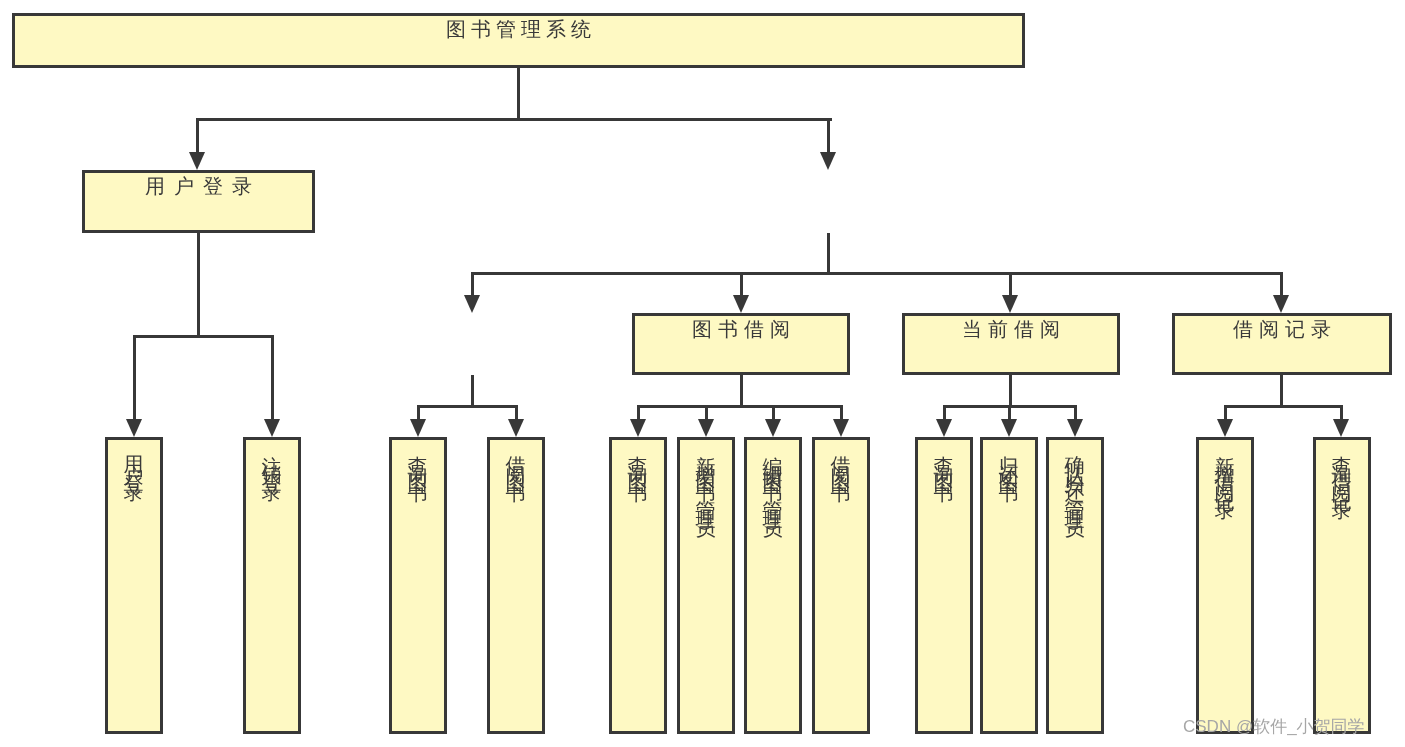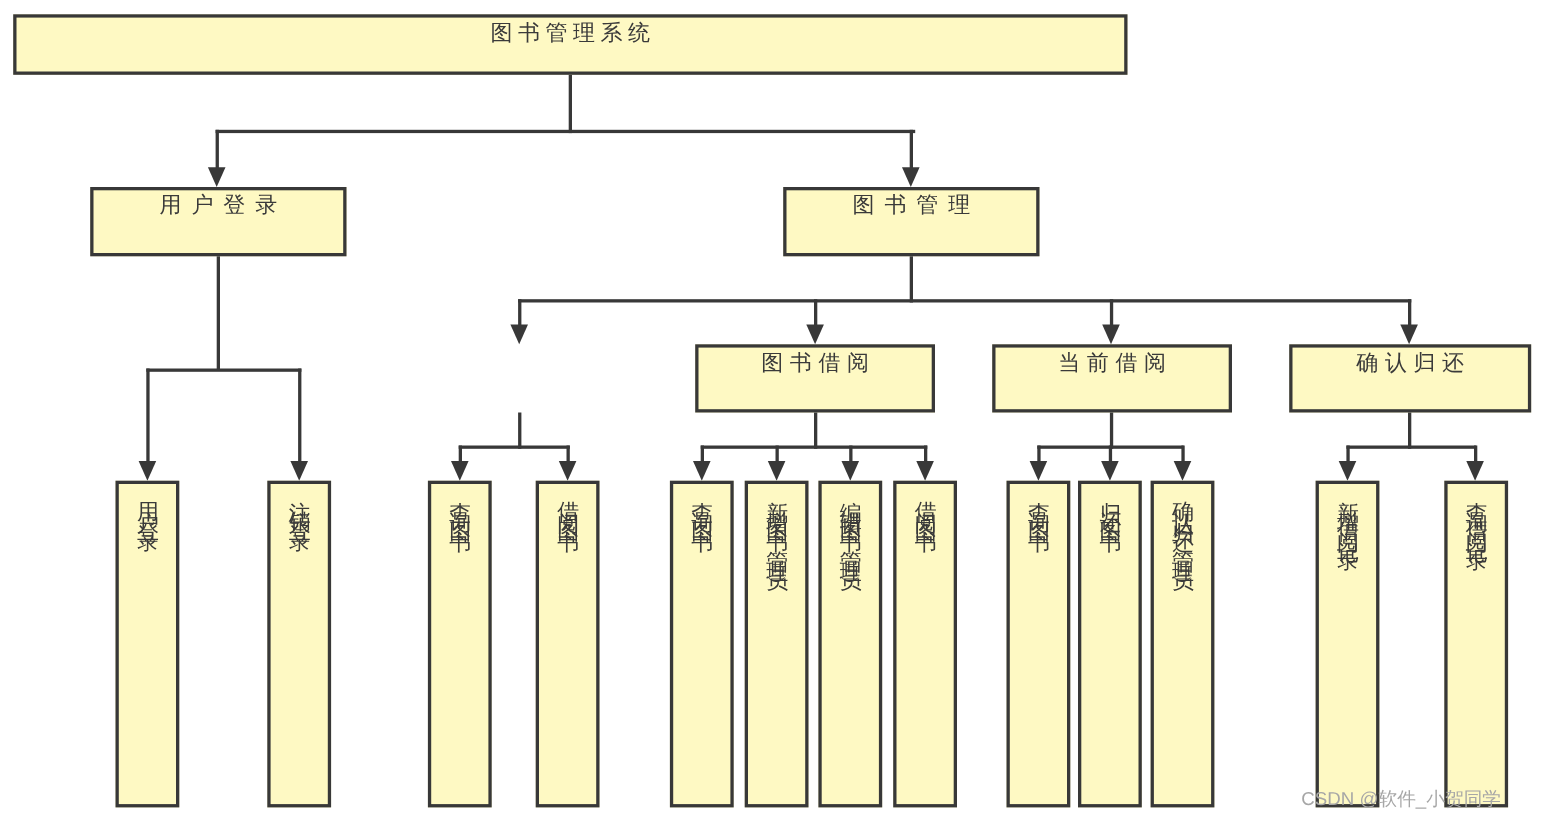--- a/index.html
+++ b/index.html
@@ -77,23 +77,20 @@
   <div class="vl" style="left:517px;top:68px;height:53px;"></div>
   <div class="hl" style="left:196px;top:118px;width:636px;"></div>
   <div class="vl" style="left:196px;top:118px;height:36px;"></div>
   <div class="ah" style="left:189px;top:152px;"></div>
   <div class="vl" style="left:827px;top:118px;height:36px;"></div>
   <div class="ah" style="left:820px;top:152px;"></div>
 
   <div class="box" style="left:82px;top:170px;width:233px;height:63px;">
     <span class="hlabel">用户登录</span>
   </div>
-  <div class="box" style="left:712px;top:170px;width:233px;height:63px;">
-    <span class="hlabel">图书管理</span>
-  </div>
 
   <div class="vl" style="left:197px;top:233px;height:104px;"></div>
   <div class="hl" style="left:133px;top:335px;width:141px;"></div>
   <div class="vl" style="left:133px;top:335px;height:86px;"></div>
   <div class="ah" style="left:126px;top:419px;"></div>
   <div class="vl" style="left:271px;top:335px;height:86px;"></div>
   <div class="ah" style="left:264px;top:419px;"></div>
 
   <div class="vl" style="left:827px;top:233px;height:42px;"></div>
   <div class="hl" style="left:471px;top:272px;width:812px;"></div>
@@ -106,21 +103,21 @@
   <div class="vl" style="left:1280px;top:272px;height:25px;"></div>
   <div class="ah" style="left:1273px;top:295px;"></div>
 
   <div class="box" style="left:902px;top:313px;width:218px;height:62px;">
     <span class="hlabel sec">当前借阅</span>
   </div>
   <div class="box" style="left:632px;top:313px;width:218px;height:62px;">
     <span class="hlabel sec">图书借阅</span>
   </div>
   <div class="box" style="left:1172px;top:313px;width:220px;height:62px;">
-    <span class="hlabel sec">确认归还</span>
+    <span class="hlabel sec">借阅记录</span>
   </div>
 
   <div class="vl" style="left:471px;top:375px;height:33px;"></div>
   <div class="hl" style="left:417px;top:405px;width:101px;"></div>
   <div class="vl" style="left:417px;top:405px;height:17px;"></div>
   <div class="ah" style="left:410px;top:419px;"></div>
   <div class="vl" style="left:515px;top:405px;height:17px;"></div>
   <div class="ah" style="left:508px;top:419px;"></div>
 
   <div class="vl" style="left:740px;top:375px;height:33px;"></div>

